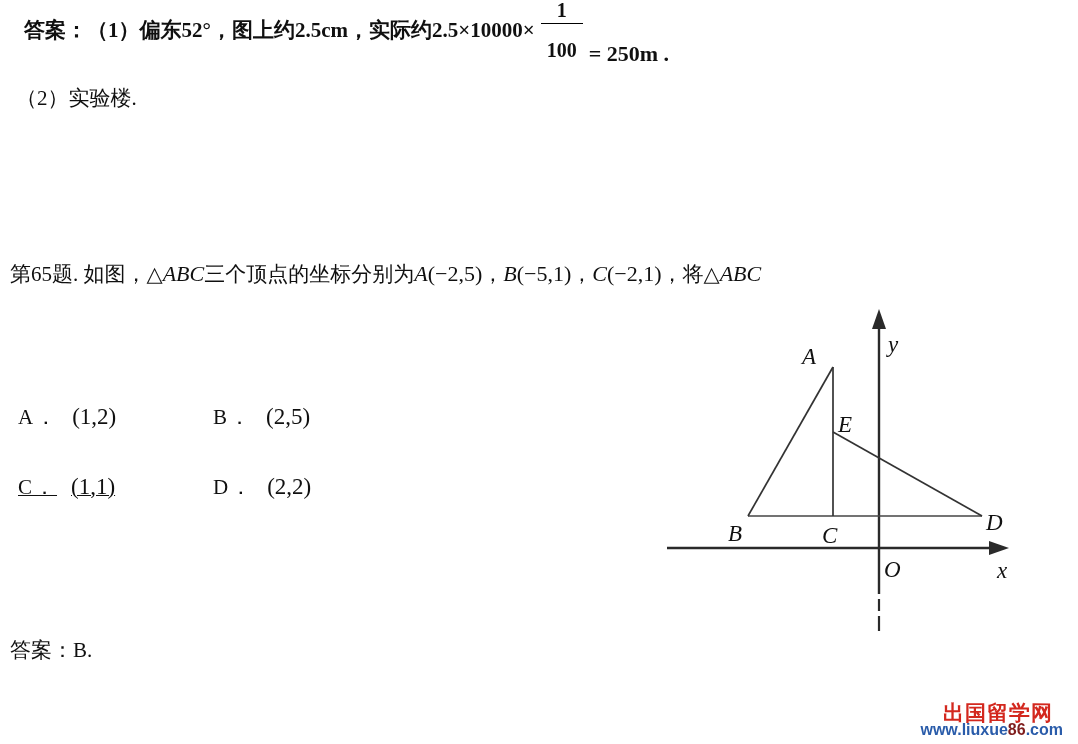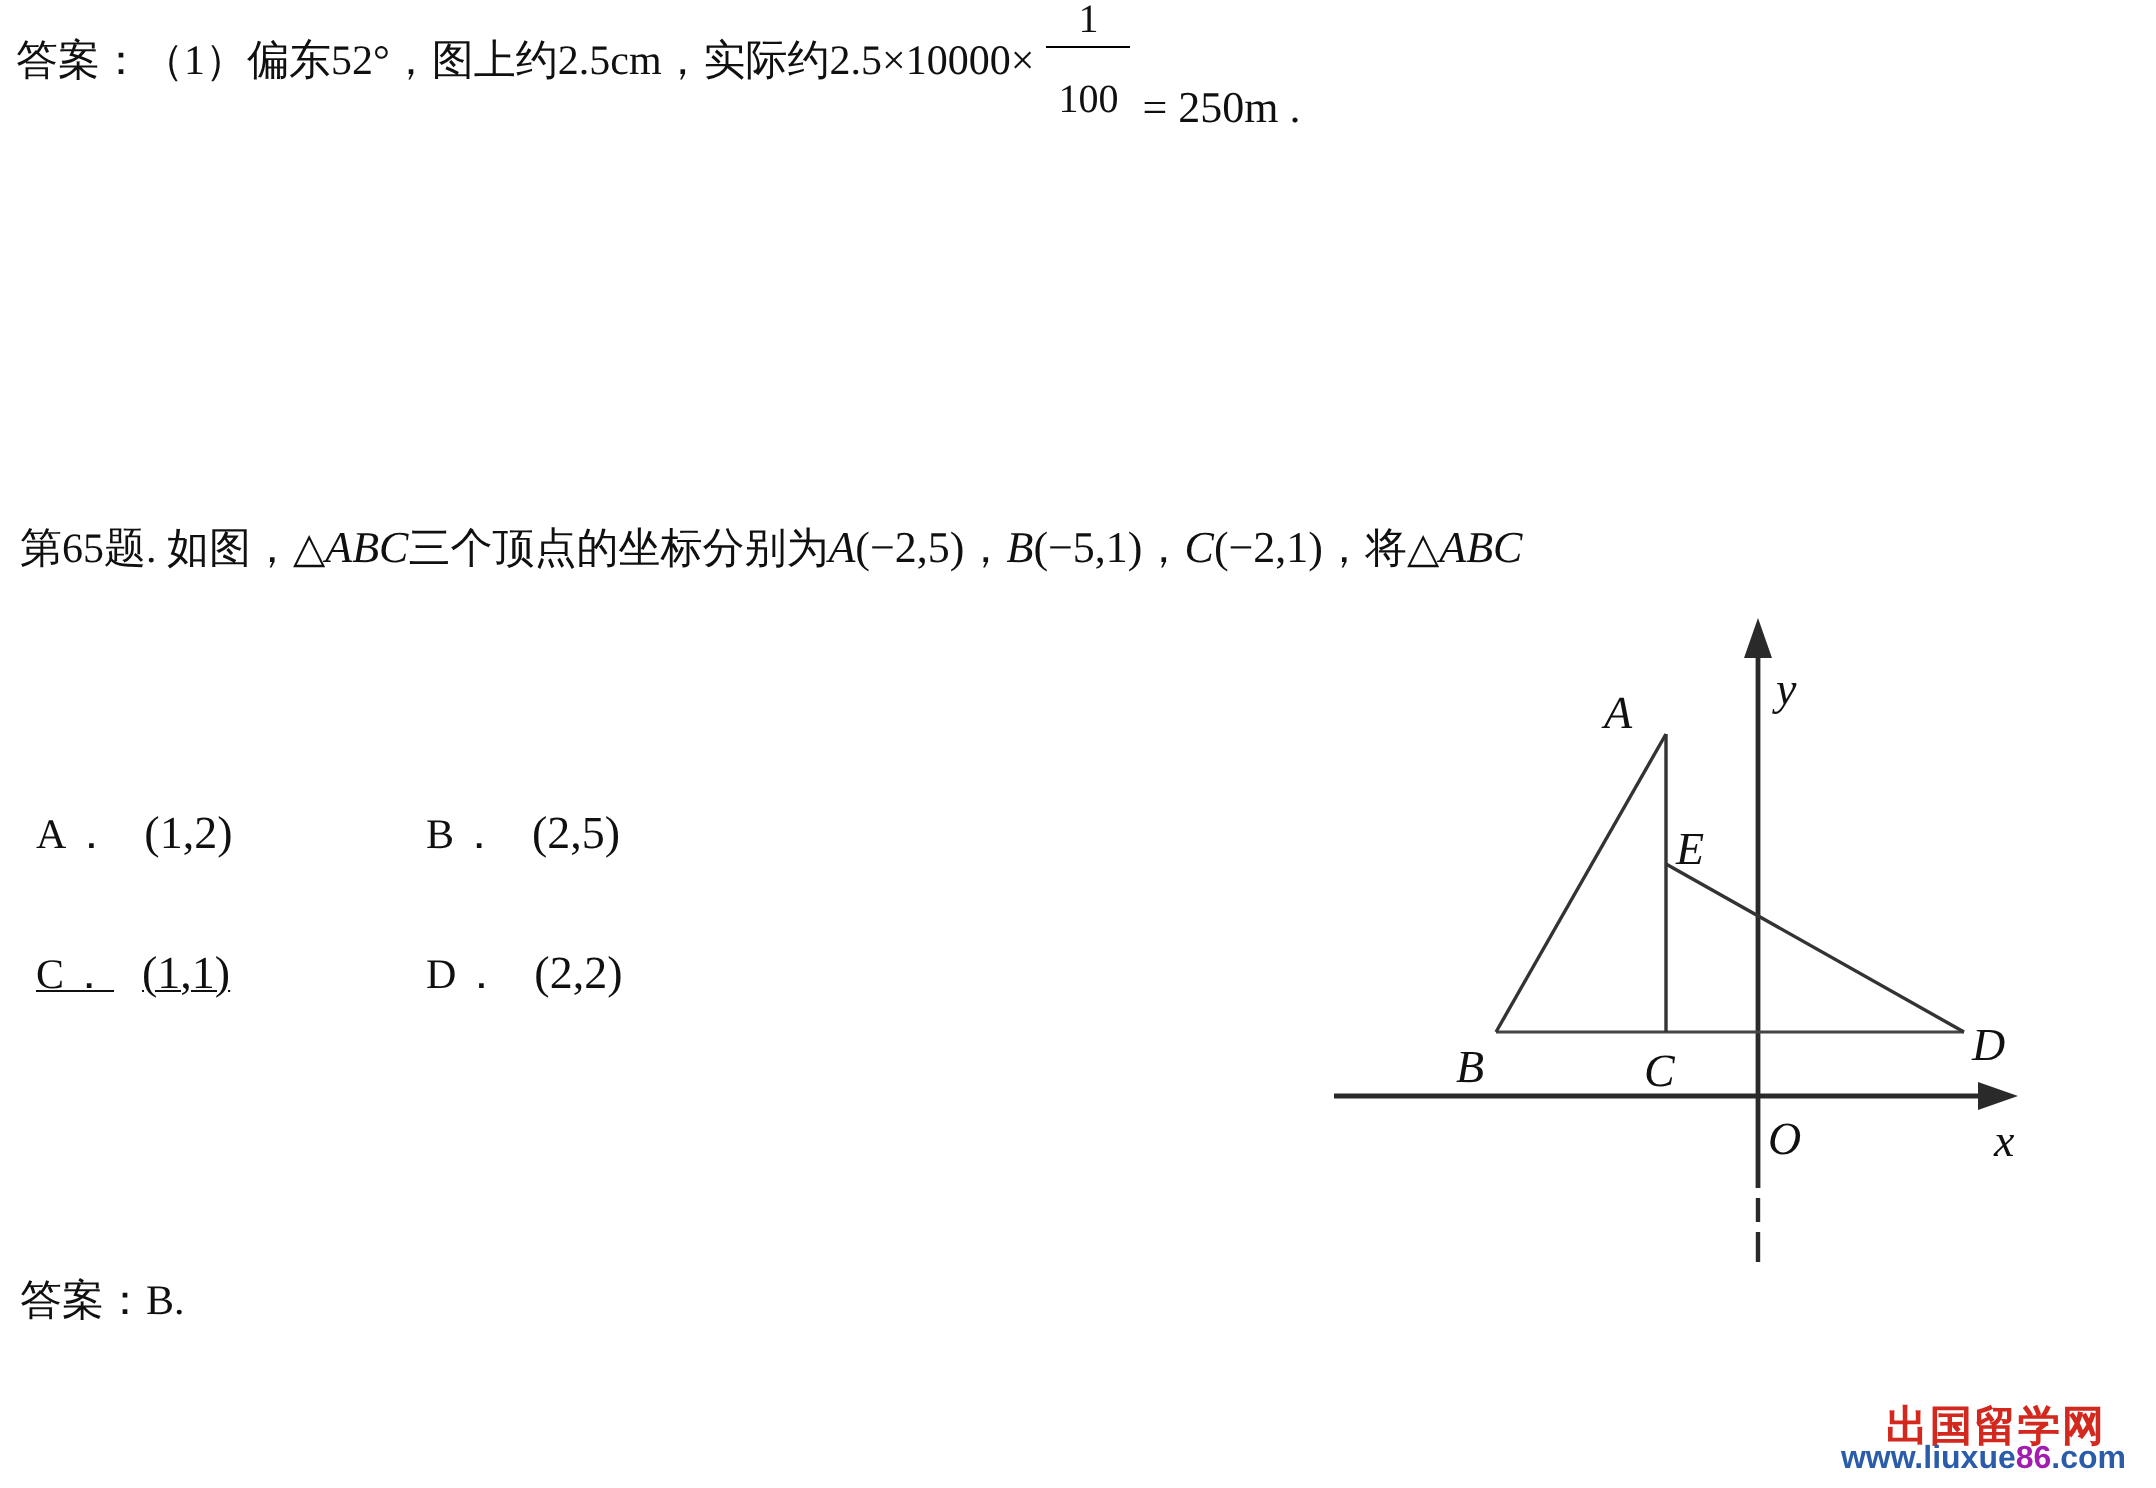--- a/index.html
+++ b/index.html
@@ -3,53 +3,54 @@
 <meta charset="utf-8">
 <style>
   html,body{margin:0;padding:0;background:#fff;}
   .page{position:relative;width:1078px;height:744px;background:#fff;overflow:hidden;
         font-family:"Liberation Serif","DejaVu Serif",serif;color:#101010;}
   .abs{position:absolute;white-space:nowrap;}
   .cjk{font-size:21px;}
   .rm{font-size:22px;margin-top:48px;}
   .it{font-size:22px;font-style:italic;}
   
-  .l1{display:flex;align-items:center;left:8px;top:2px;height:56px;}
+  .l1{display:flex;align-items:center;left:24px;top:2px;height:56px;font-weight:bold;}
   .frac{display:inline-flex;flex-direction:column;align-items:center;
         font-size:20px;line-height:1.05;margin:0 6px;}
   .frac .fn{padding:0 2px 2px;}
   .frac .fd{border-top:1.6px solid #000;padding:16px 6px 0;}
   
   .opt .lab{font-size:21px;margin-right:14px;letter-spacing:2px;}
   .opt .val{font-size:23px;}
   
   .diagram{position:absolute;left:655px;top:303px;width:370px;height:345px;}
   .dlabel{font-family:"Liberation Serif","DejaVu Serif",serif;font-style:italic;
           font-size:23px;fill:#111;}
   
   .site{position:absolute;right:25px;top:699px;font-size:21px;font-weight:bold;
         font-family:"Liberation Sans","DejaVu Sans",sans-serif;color:#d3281e;letter-spacing:1px;}
   .url{position:absolute;right:15px;top:721px;font-size:16px;font-weight:bold;
        font-family:"Liberation Sans","DejaVu Sans",sans-serif;color:#2a5caa;}
-  .url .u86{color:#a21caf;}
+  .url .u86{color:#7f1d1d;}
 </style>
 </head>
 <body>
 
 <div class="page">
 
   <div class="abs l1">
     <span class="cjk">答案：（1）偏东52°，图上约2.5cm，实际约2.5×10000×</span>
     <span class="frac">
       <span class="fn">1</span>
       <span class="fd">100</span>
     </span>
     <span class="rm">= 250m .</span>
   </div>
 
+  <div class="abs cjk" style="left:16px;top:84px;">（2）实验楼.</div>
 
 
   <div class="abs" style="left:10px;top:260px;">
     <span class="cjk">第65题. 如图，</span><span class="cjk">△</span><span class="it">ABC</span><span class="cjk">三个顶点的坐标分别为</span><span class="it">A</span><span class="rm">(−2,5)</span><span class="cjk">，</span><span class="it">B</span><span class="rm">(−5,1)</span><span class="cjk">，</span><span class="it">C</span><span class="rm">(−2,1)</span><span class="cjk">，将</span><span class="cjk">△</span><span class="it">ABC</span>
   </div>
 
 
   <div class="abs opt" style="left:18px;top:403px;">
     <span class="lab">A．</span><span class="val rm">(1,2)</span>
   </div>

